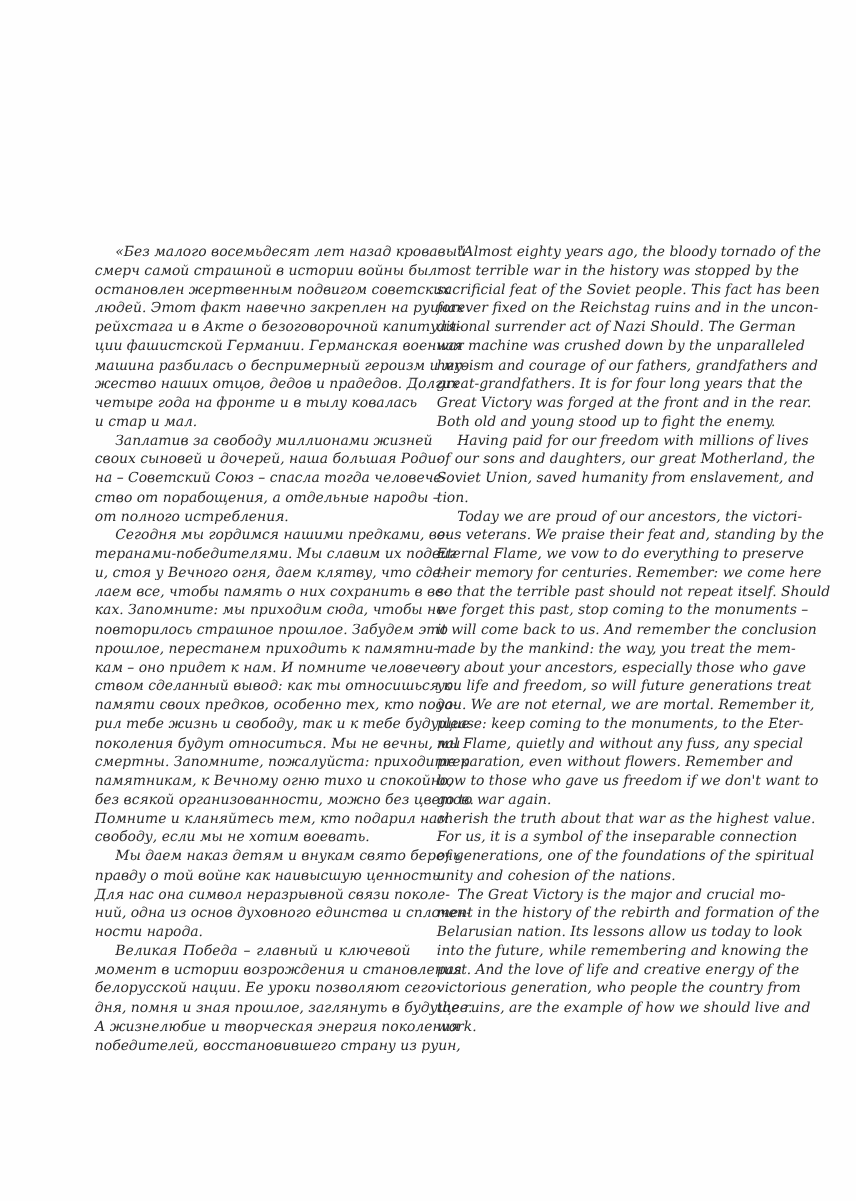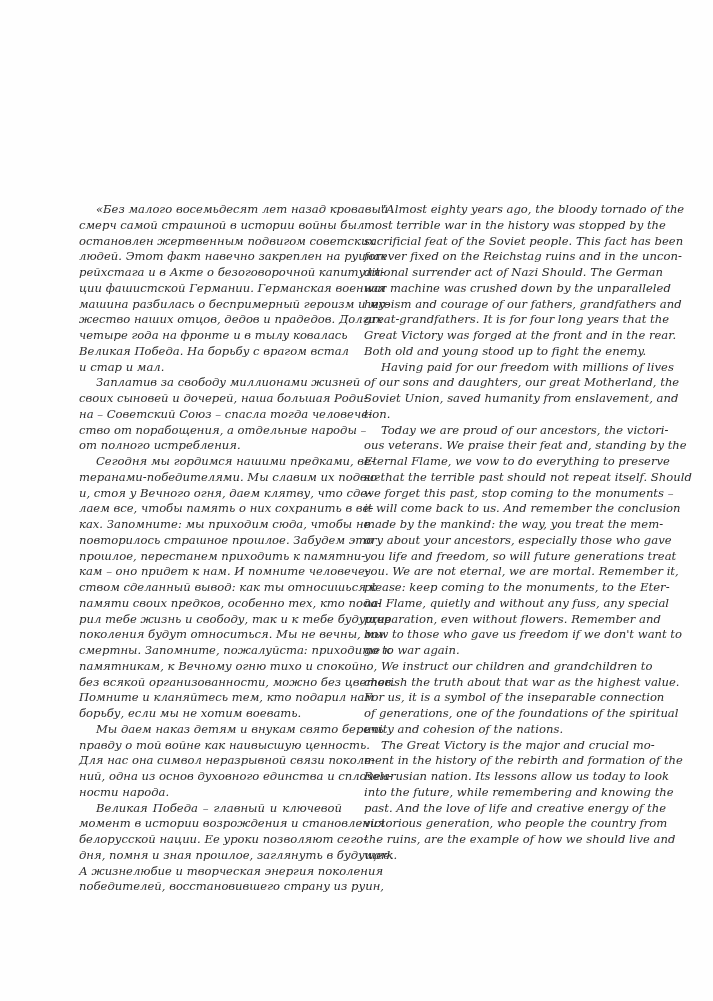--- a/index.html
+++ b/index.html
@@ -35,21 +35,20 @@
       <div>
         <span class="line indent">«Без малого восемьдесят лет назад кровавый</span>
         <span class="line">смерч самой страшной в истории войны был</span>
         <span class="line">остановлен жертвенным подвигом советских</span>
         <span class="line">людей. Этот факт навечно закреплен на руинах</span>
         <span class="line">рейхстага и в Акте о безоговорочной капитуля-</span>
         <span class="line">ции фашистской Германии. Германская военная</span>
         <span class="line">машина разбилась о беспримерный героизм и му-</span>
         <span class="line">жество наших отцов, дедов и прадедов. Долгих</span>
         <span class="line">четыре года на фронте и в тылу ковалась</span>
-        <span class="line">Великая Победа. На борьбу с врагом встал</span>
         <span class="line last">и стар и мал.</span>
       </div>
       <div>
         <span class="line indent">Заплатив за свободу миллионами жизней</span>
         <span class="line">своих сыновей и дочерей, наша большая Роди-</span>
         <span class="line">на – Советский Союз – спасла тогда человече-</span>
         <span class="line">ство от порабощения, а отдельные народы –</span>
         <span class="line last">от полного истребления.</span>
       </div>
       <div>
@@ -62,21 +61,21 @@
         <span class="line">прошлое, перестанем приходить к памятни-</span>
         <span class="line">кам – оно придет к нам. И помните человече-</span>
         <span class="line">ством сделанный вывод: как ты относишься к</span>
         <span class="line">памяти своих предков, особенно тех, кто пода-</span>
         <span class="line">рил тебе жизнь и свободу, так и к тебе будущие</span>
         <span class="line">поколения будут относиться. Мы не вечны, мы</span>
         <span class="line">смертны. Запомните, пожалуйста: приходите к</span>
         <span class="line">памятникам, к Вечному огню тихо и спокойно,</span>
         <span class="line">без всякой организованности, можно без цветов.</span>
         <span class="line">Помните и кланяйтесь тем, кто подарил нам</span>
-        <span class="line last">борьбу, если мы не хотим воевать.</span>
+        <span class="line last">свободу, если мы не хотим воевать.</span>
       </div>
       <div>
         <span class="line indent">Мы даем наказ детям и внукам свято беречь</span>
         <span class="line">правду о той войне как наивысшую ценность.</span>
         <span class="line">Для нас она символ неразрывной связи поколе-</span>
         <span class="line">ний, одна из основ духовного единства и сплочен-</span>
         <span class="line last">ности народа.</span>
       </div>
       <div>
         <span class="line indent">Великая Победа – главный и ключевой</span>
@@ -103,35 +102,35 @@
       <div>
         <span class="line indent">Having paid for our freedom with millions of lives</span>
         <span class="line">of our sons and daughters, our great Motherland, the</span>
         <span class="line">Soviet Union, saved humanity from enslavement, and</span>
         <span class="line last">tion.</span>
       </div>
       <div>
         <span class="line indent">Today we are proud of our ancestors, the victori-</span>
         <span class="line">ous veterans. We praise their feat and, standing by the</span>
         <span class="line">Eternal Flame, we vow to do everything to preserve</span>
+        <span class="line">their memory for centuries. Remember: we come here</span>
         <span class="line">so that the terrible past should not repeat itself. Should</span>
         <span class="line">we forget this past, stop coming to the monuments –</span>
         <span class="line">it will come back to us. And remember the conclusion</span>
         <span class="line">made by the mankind: the way, you treat the mem-</span>
         <span class="line">ory about your ancestors, especially those who gave</span>
         <span class="line">you life and freedom, so will future generations treat</span>
         <span class="line">you. We are not eternal, we are mortal. Remember it,</span>
         <span class="line">please: keep coming to the monuments, to the Eter-</span>
         <span class="line">nal Flame, quietly and without any fuss, any special</span>
         <span class="line">preparation, even without flowers. Remember and</span>
         <span class="line">bow to those who gave us freedom if we don't want to</span>
         <span class="line last">go to war again.</span>
       </div>
       <div>
-        <span class="line indent">We instruct our children and grandchildren to</span>
         <span class="line">cherish the truth about that war as the highest value.</span>
         <span class="line">For us, it is a symbol of the inseparable connection</span>
         <span class="line">of generations, one of the foundations of the spiritual</span>
         <span class="line last">unity and cohesion of the nations.</span>
       </div>
       <div>
         <span class="line indent">The Great Victory is the major and crucial mo-</span>
         <span class="line">ment in the history of the rebirth and formation of the</span>
         <span class="line">Belarusian nation. Its lessons allow us today to look</span>
         <span class="line">into the future, while remembering and knowing the</span>

